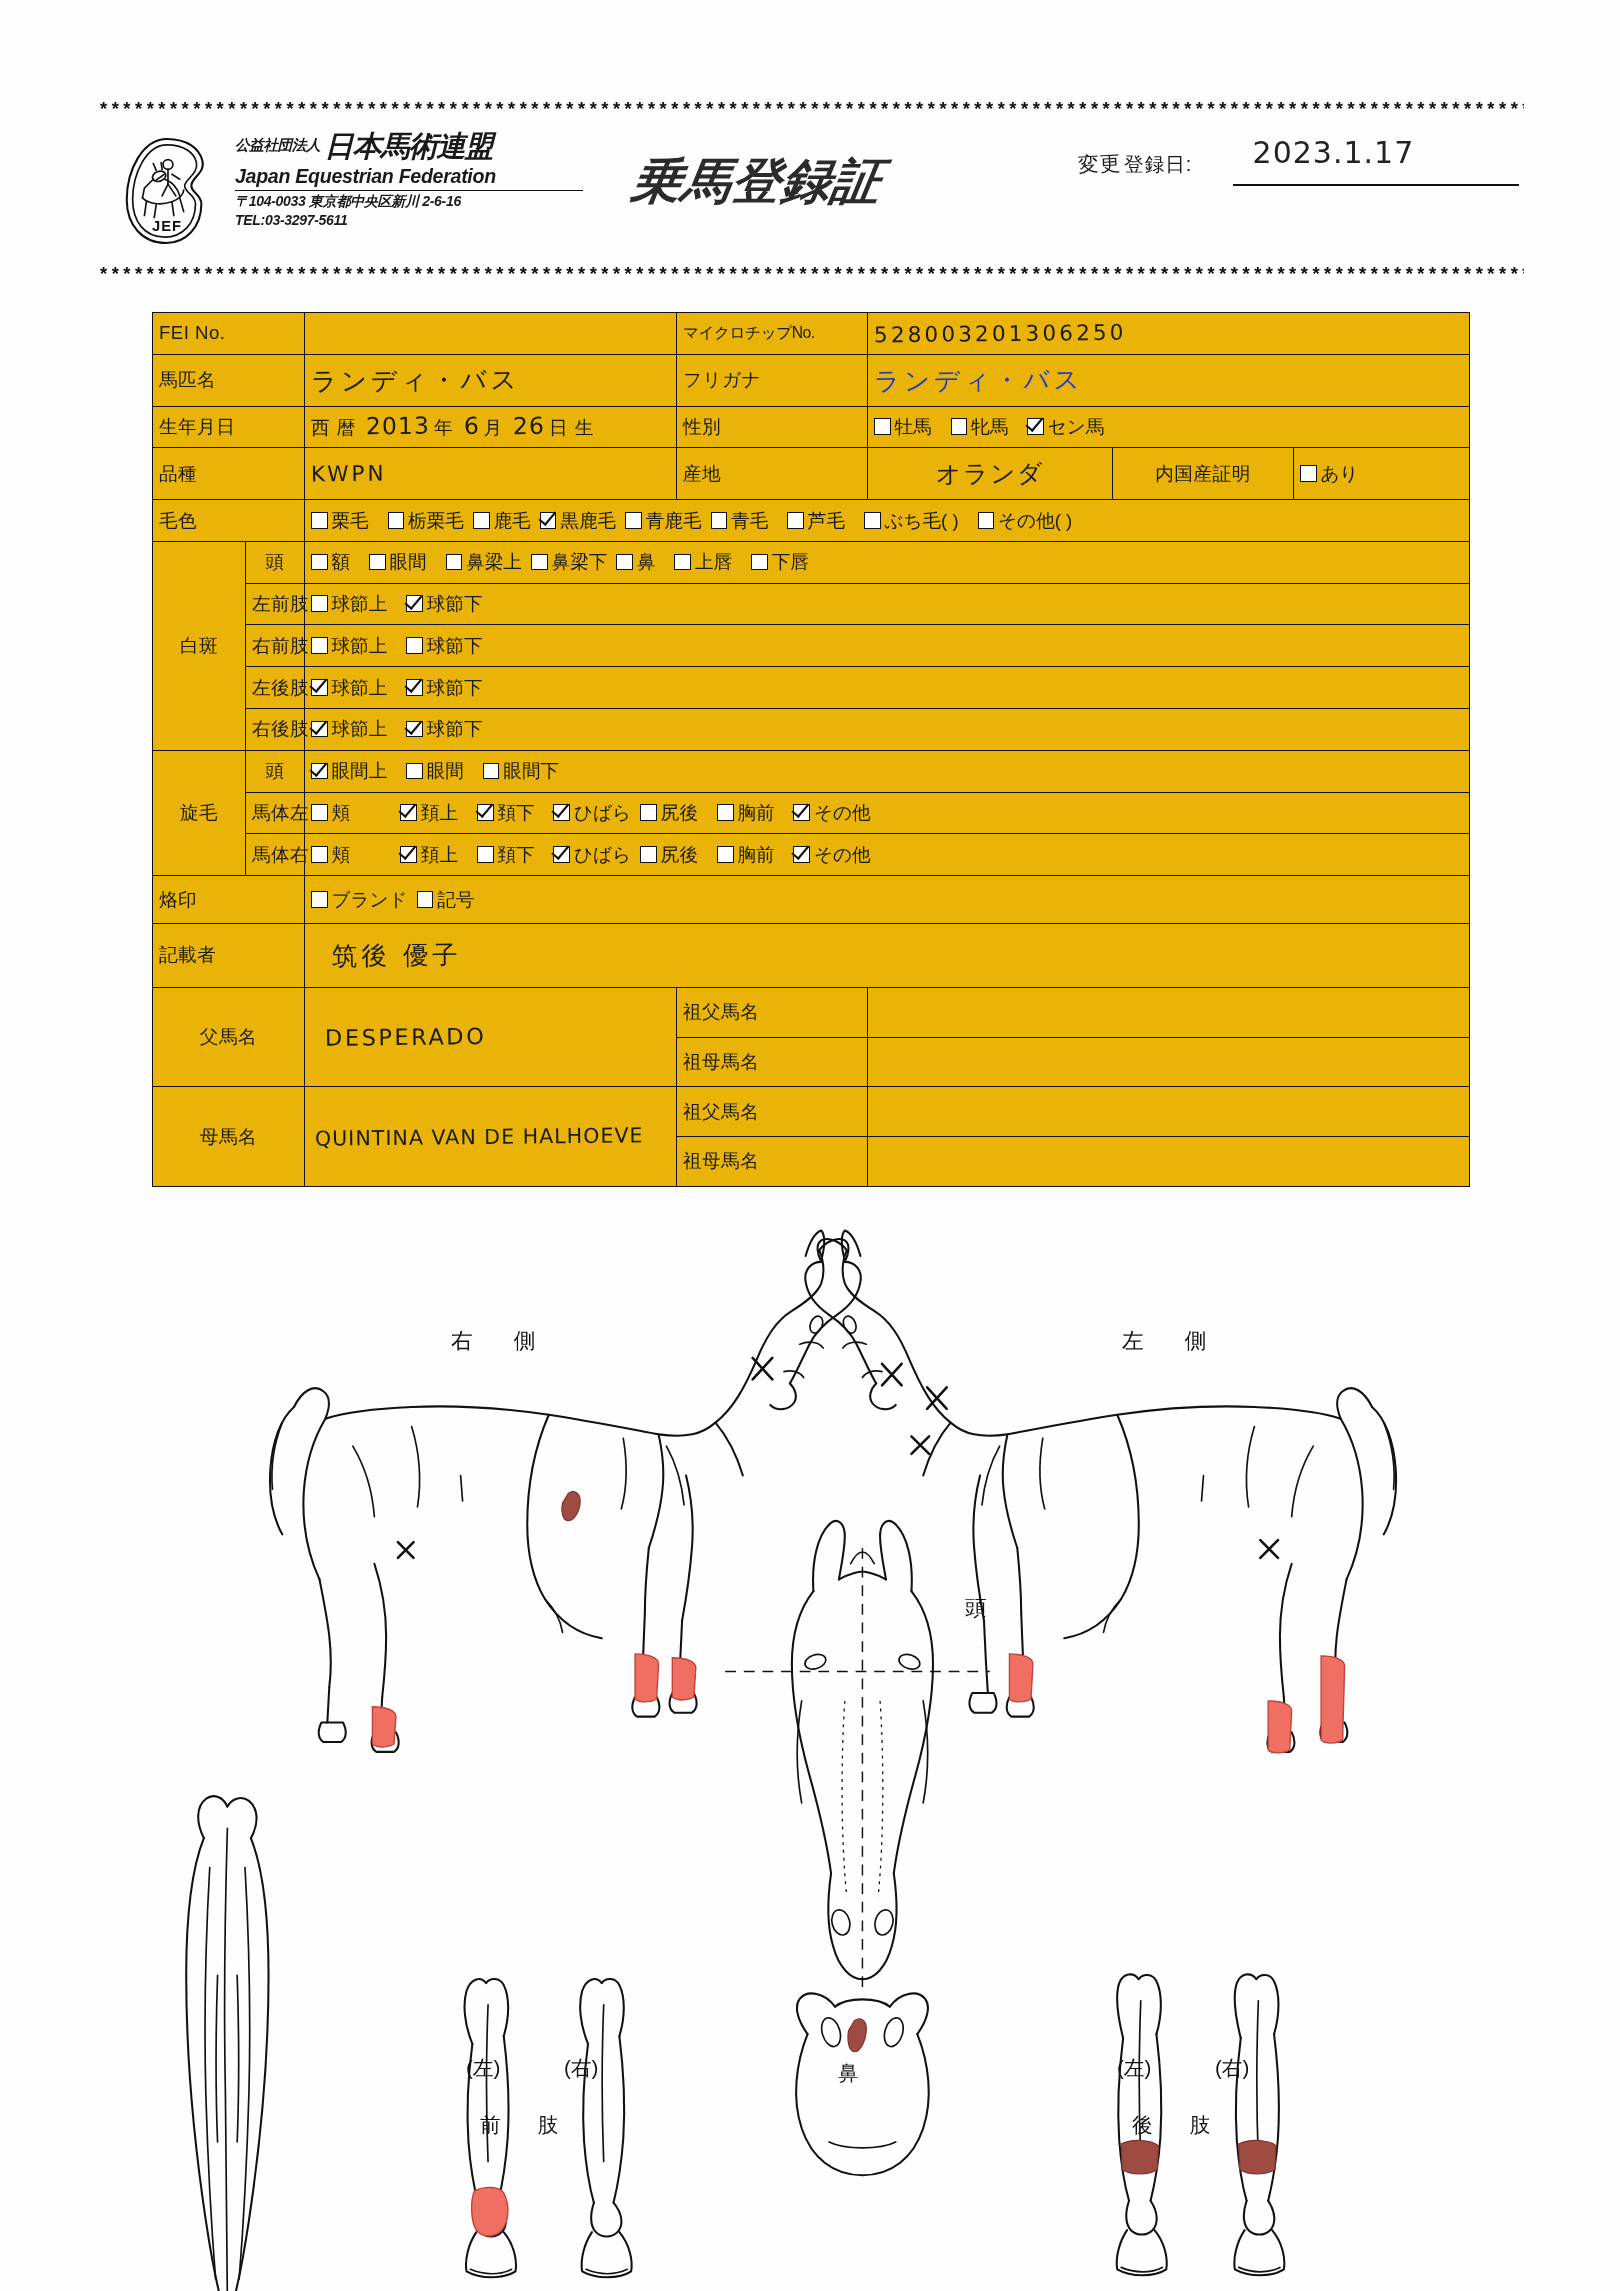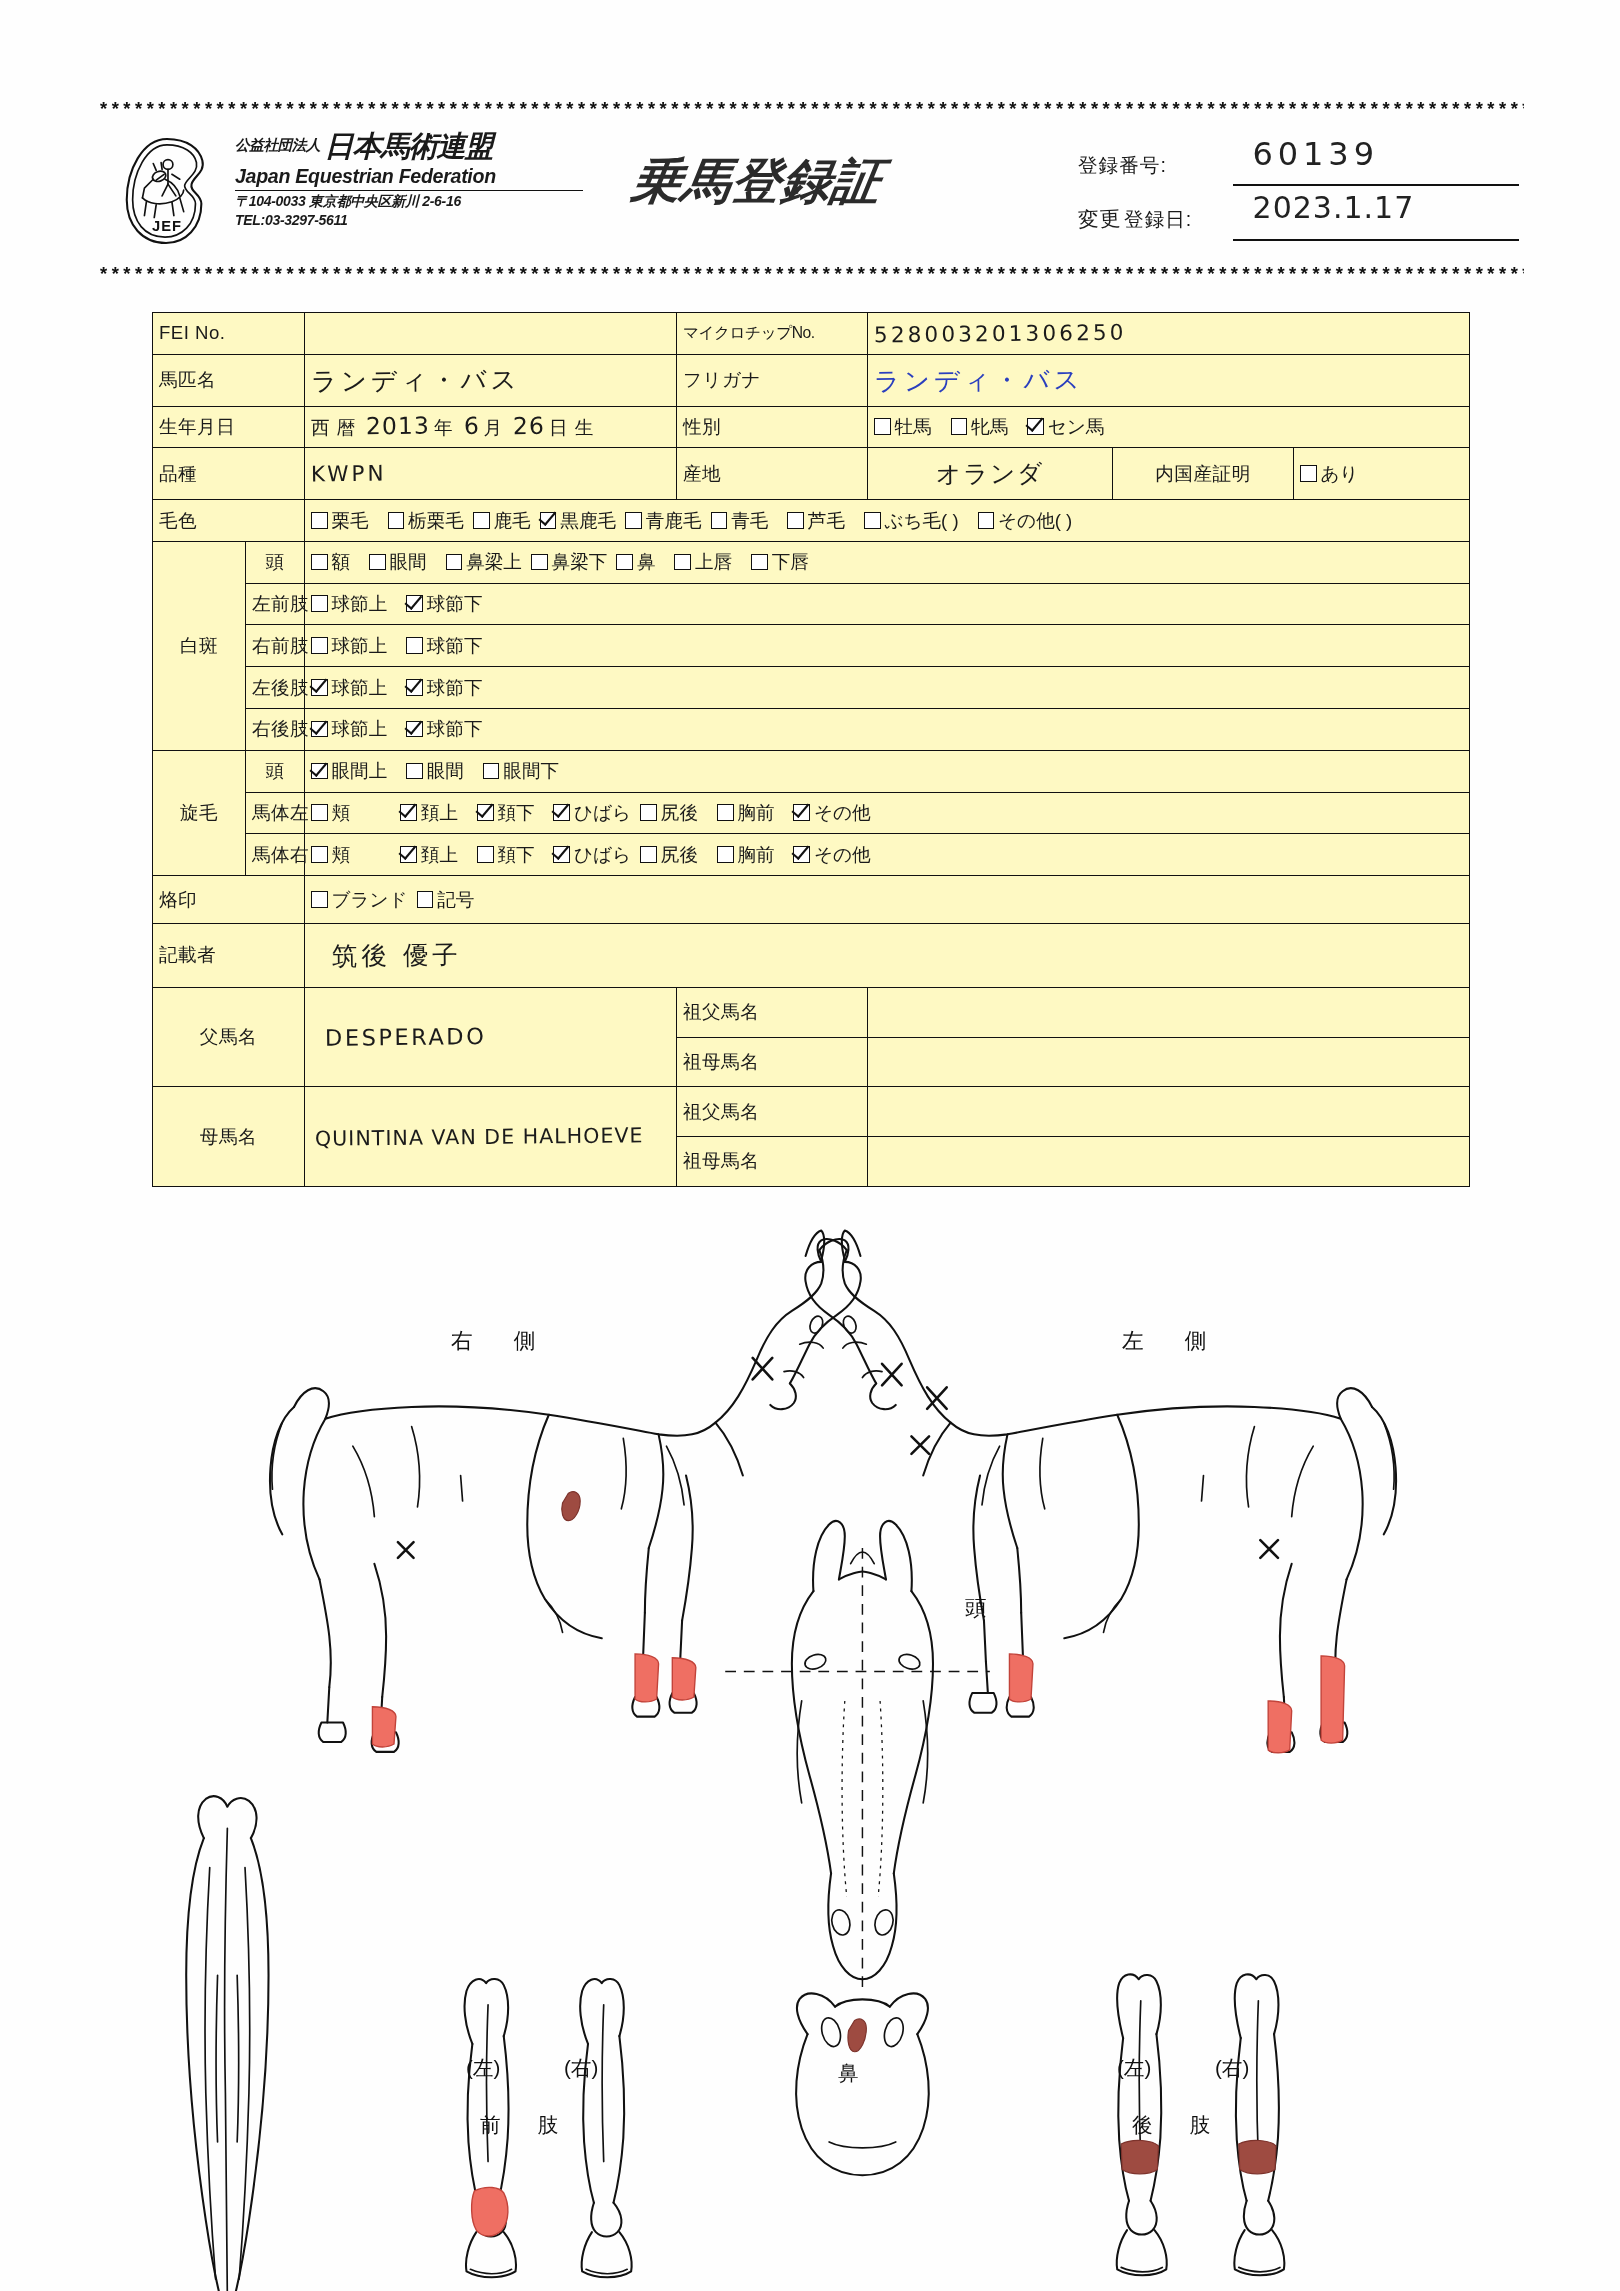--- a/index.html
+++ b/index.html
@@ -57,21 +57,21 @@
   table.form{
     position:absolute;left:152px;top:312px;width:1318px;
     border-collapse:collapse;table-layout:fixed;
   }
   table.form td{
     border:1.6px solid #111;
     font-size:18.6px;
     padding:2.9px 5.9px;
     vertical-align:middle;
     height:35px;
-    background:#fef9c3;
+    background:#eab308;
   }
   td.lbl{background:#c9c9c9;font-size:18.6px;padding-left:7.8px;letter-spacing:0.5px;white-space:nowrap;}
   td.lbl.tiny{font-size:15.7px;letter-spacing:-0.5px;}
   td.val{background:#fff;}
   .hand{
     font-family:"DejaVu Sans",sans-serif;
     font-size:24.5px;color:#1b1b1b;letter-spacing:2px;
     display:inline-block;transform:rotate(-0.6deg);
   }
   .hand.blue{color:#2a3fbe;}
@@ -153,26 +153,20 @@
       </div>
       <div class="org-en">Japan Equestrian Federation</div>
       <div class="org-rule"></div>
       <div class="org-addr">〒104-0033 東京都中央区新川 2-6-16</div>
       <div class="org-addr">TEL:03-3297-5611</div>
     </div>
 
     <div class="doc-title">乗馬登録証</div>
 
     <div class="reg-block">
-      <div class="reg-row">
-        <div class="reg-label">登録番号:</div>
-        <div class="reg-valline">
-          <div class="reg-value">60139</div>
-        </div>
-      </div>
       <div class="reg-row">
         <div class="reg-label small-prefix">
           <span class="reg-prefix-hand">変更</span><span>登録日:</span>
         </div>
         <div class="reg-valline">
           <div class="reg-value date">2023.1.17</div>
         </div>
       </div>
     </div>
   </div>

